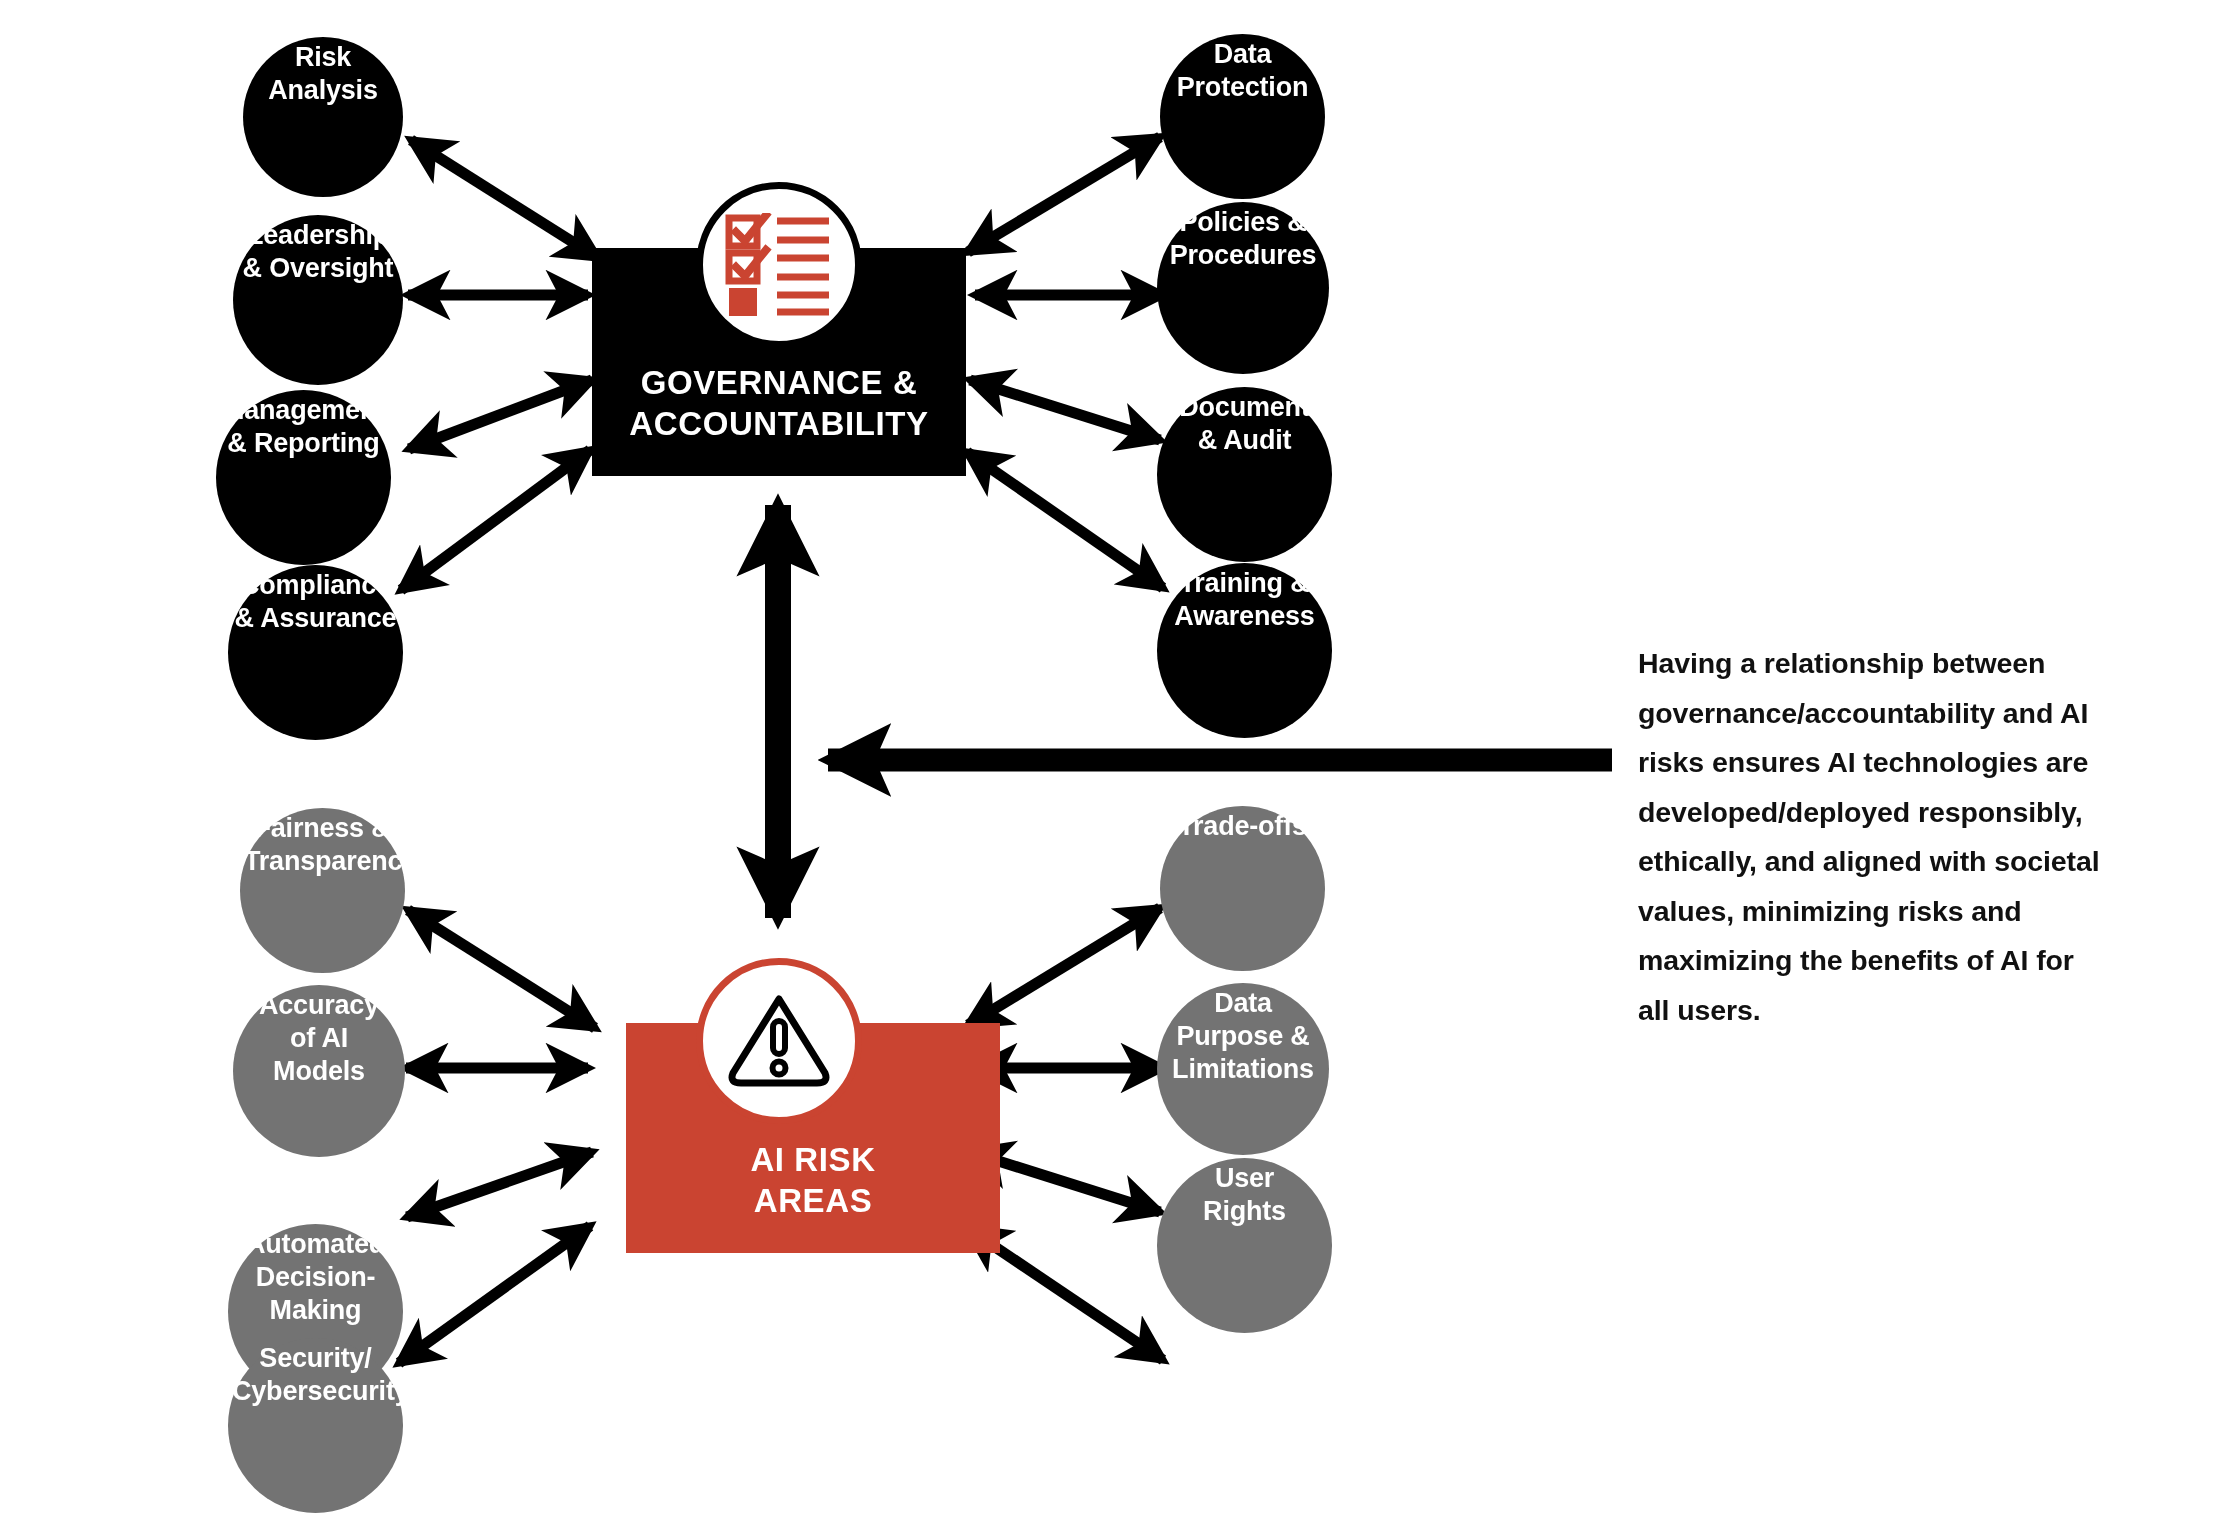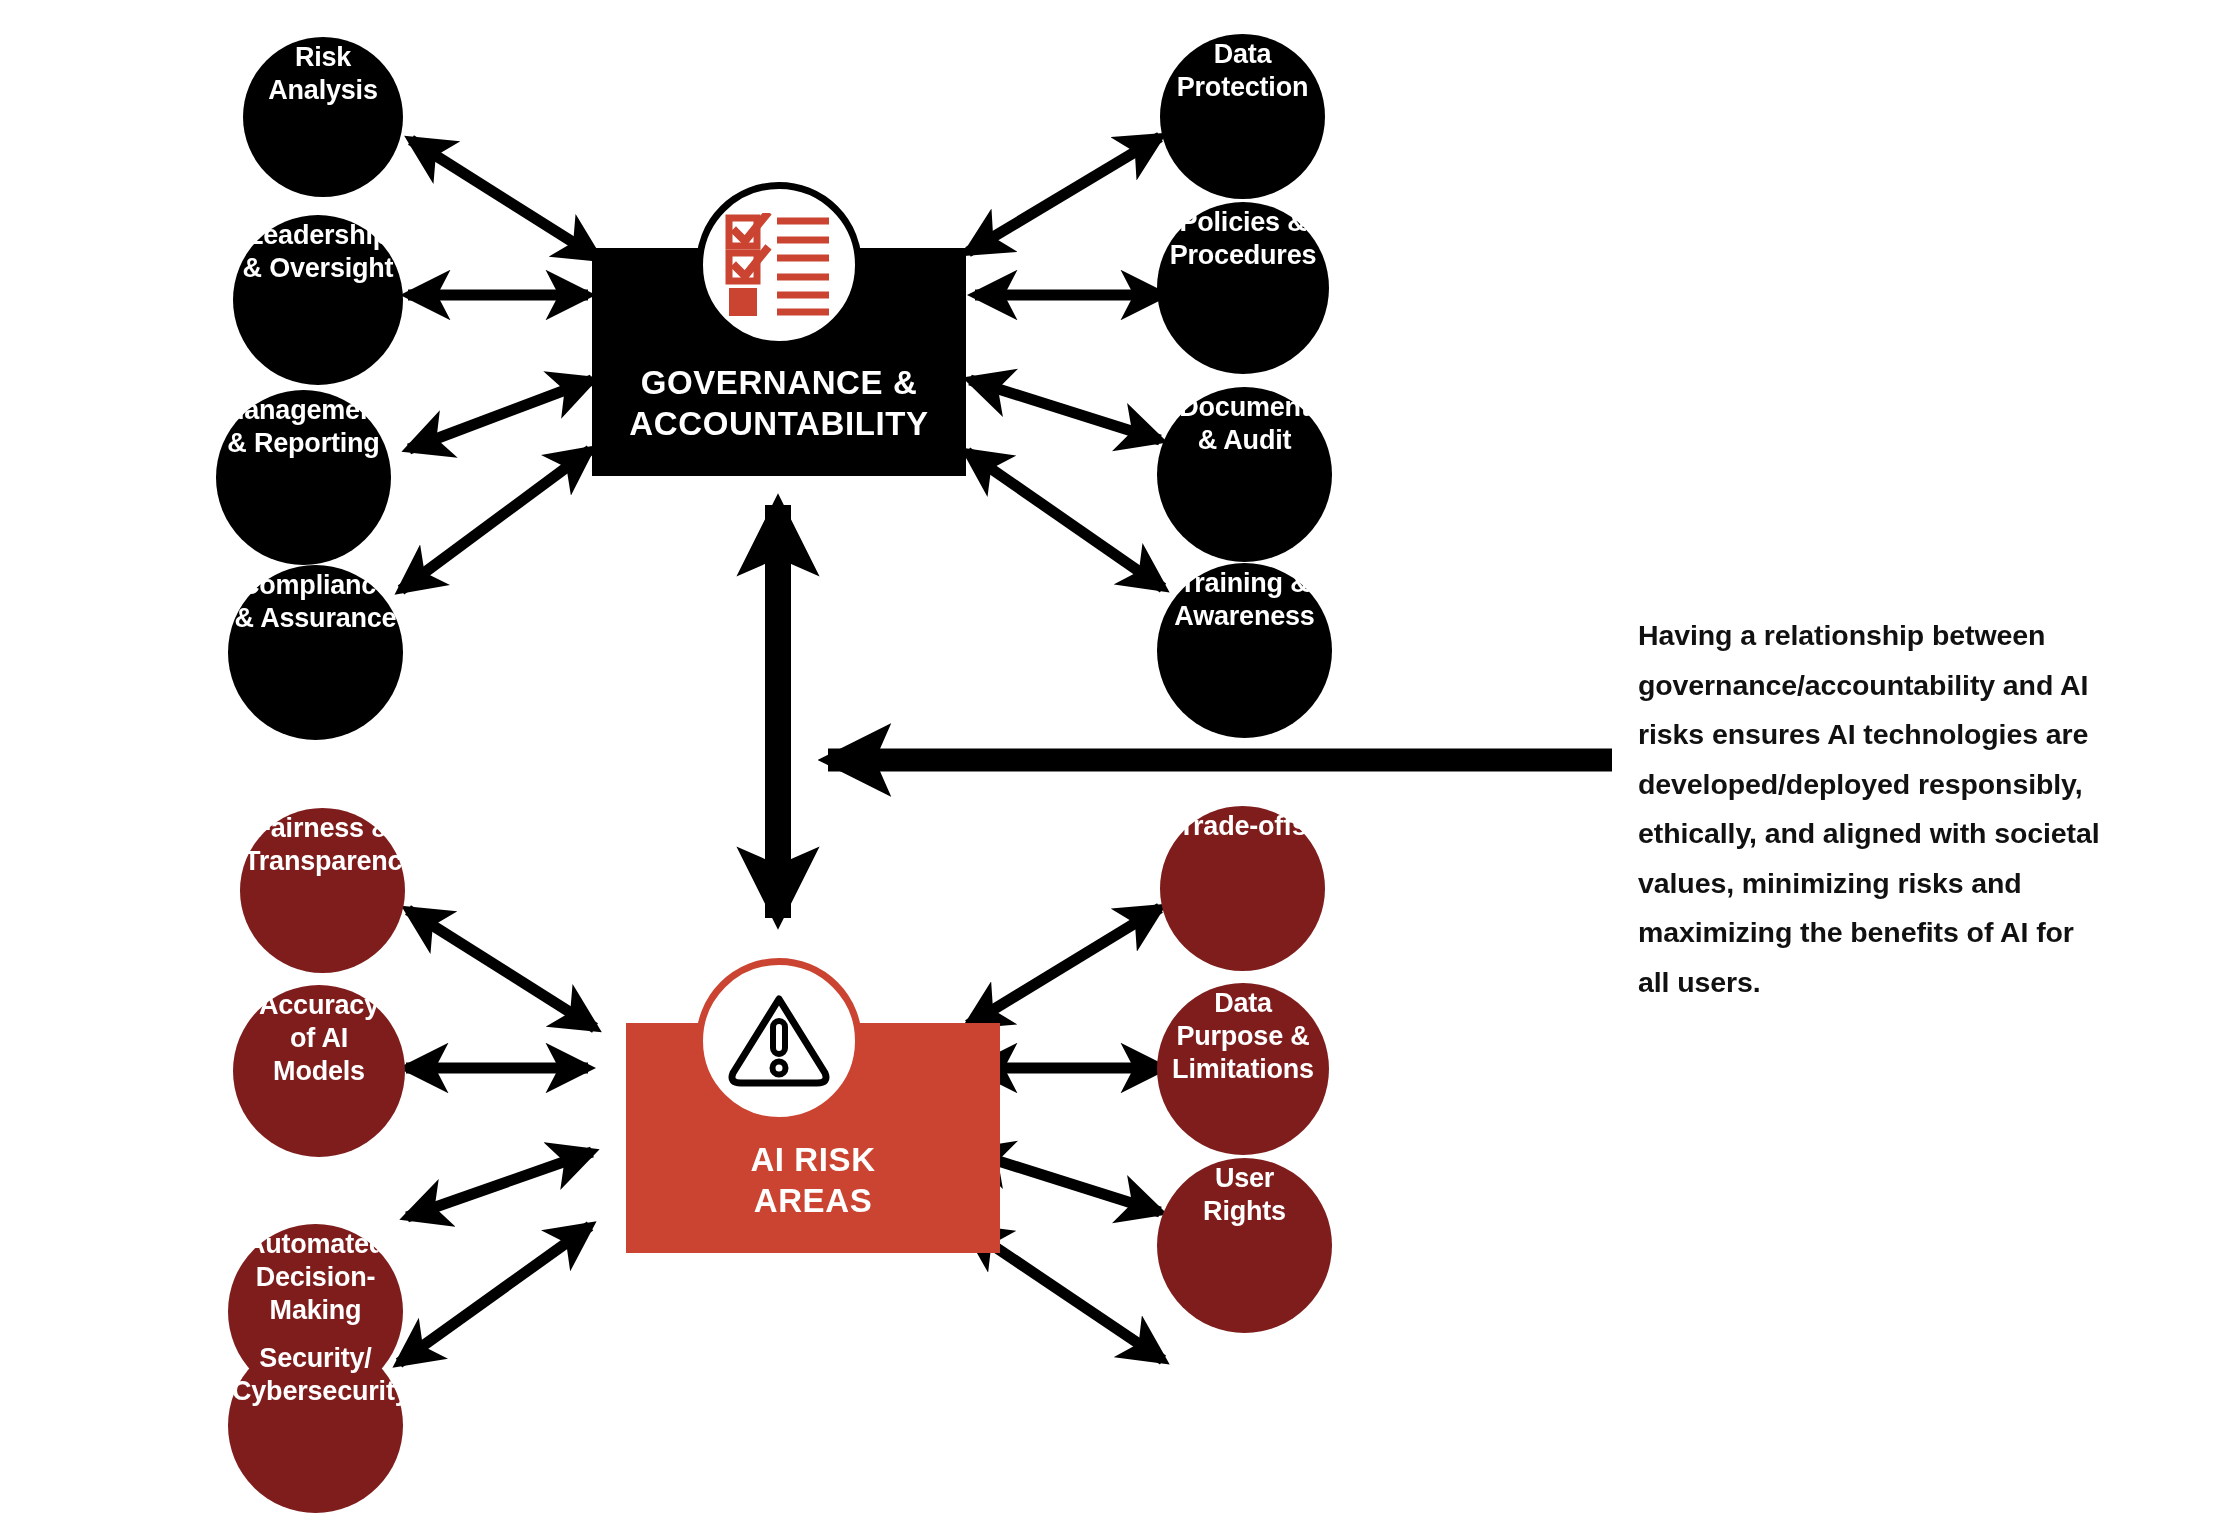--- a/index.html
+++ b/index.html
@@ -36,21 +36,21 @@
     text-align: center;
     color: #ffffff;
     font-size: 27px;
     font-weight: 700;
     line-height: 1.22;
     letter-spacing: -0.2px;
     box-sizing: border-box;
     padding: 4px;
   }
   .node.black { background: #000000; }
-  .node.red   { background: #7f1d1d; }
+  .node.red   { background: #737373; }
   .node span { display: block; width: 100%; }
 
   
   .hub {
     position: absolute;
     box-sizing: border-box;
     display: flex;
     align-items: flex-end;
     justify-content: center;
   }
@@ -231,15 +231,15 @@
   <div class="node red" style="left:1157px; top:983px; width:172px; height:172px;">
     <span style="white-space:pre-line;">Data
 Purpose &amp;
 Limitations</span>
   </div>
   <div class="node red" style="left:1157px; top:1158px; width:175px; height:175px;">
     <span style="white-space:pre-line;">User
 Rights</span>
   </div>
 
-  <div class="note" style="left:1638px; top:611px; width:466px;">Having a relationship between governance/accountability and AI risks ensures AI technologies are developed/deployed responsibly, ethically, and aligned with societal values, minimizing risks and maximizing the benefits of AI for all users.</div>
+  <div class="note" style="left:1638px; top:639px; width:466px;">Having a relationship between governance/accountability and AI risks ensures AI technologies are developed/deployed responsibly, ethically, and aligned with societal values, minimizing risks and maximizing the benefits of AI for all users.</div>
 
 </div>
 
 </body></html>

